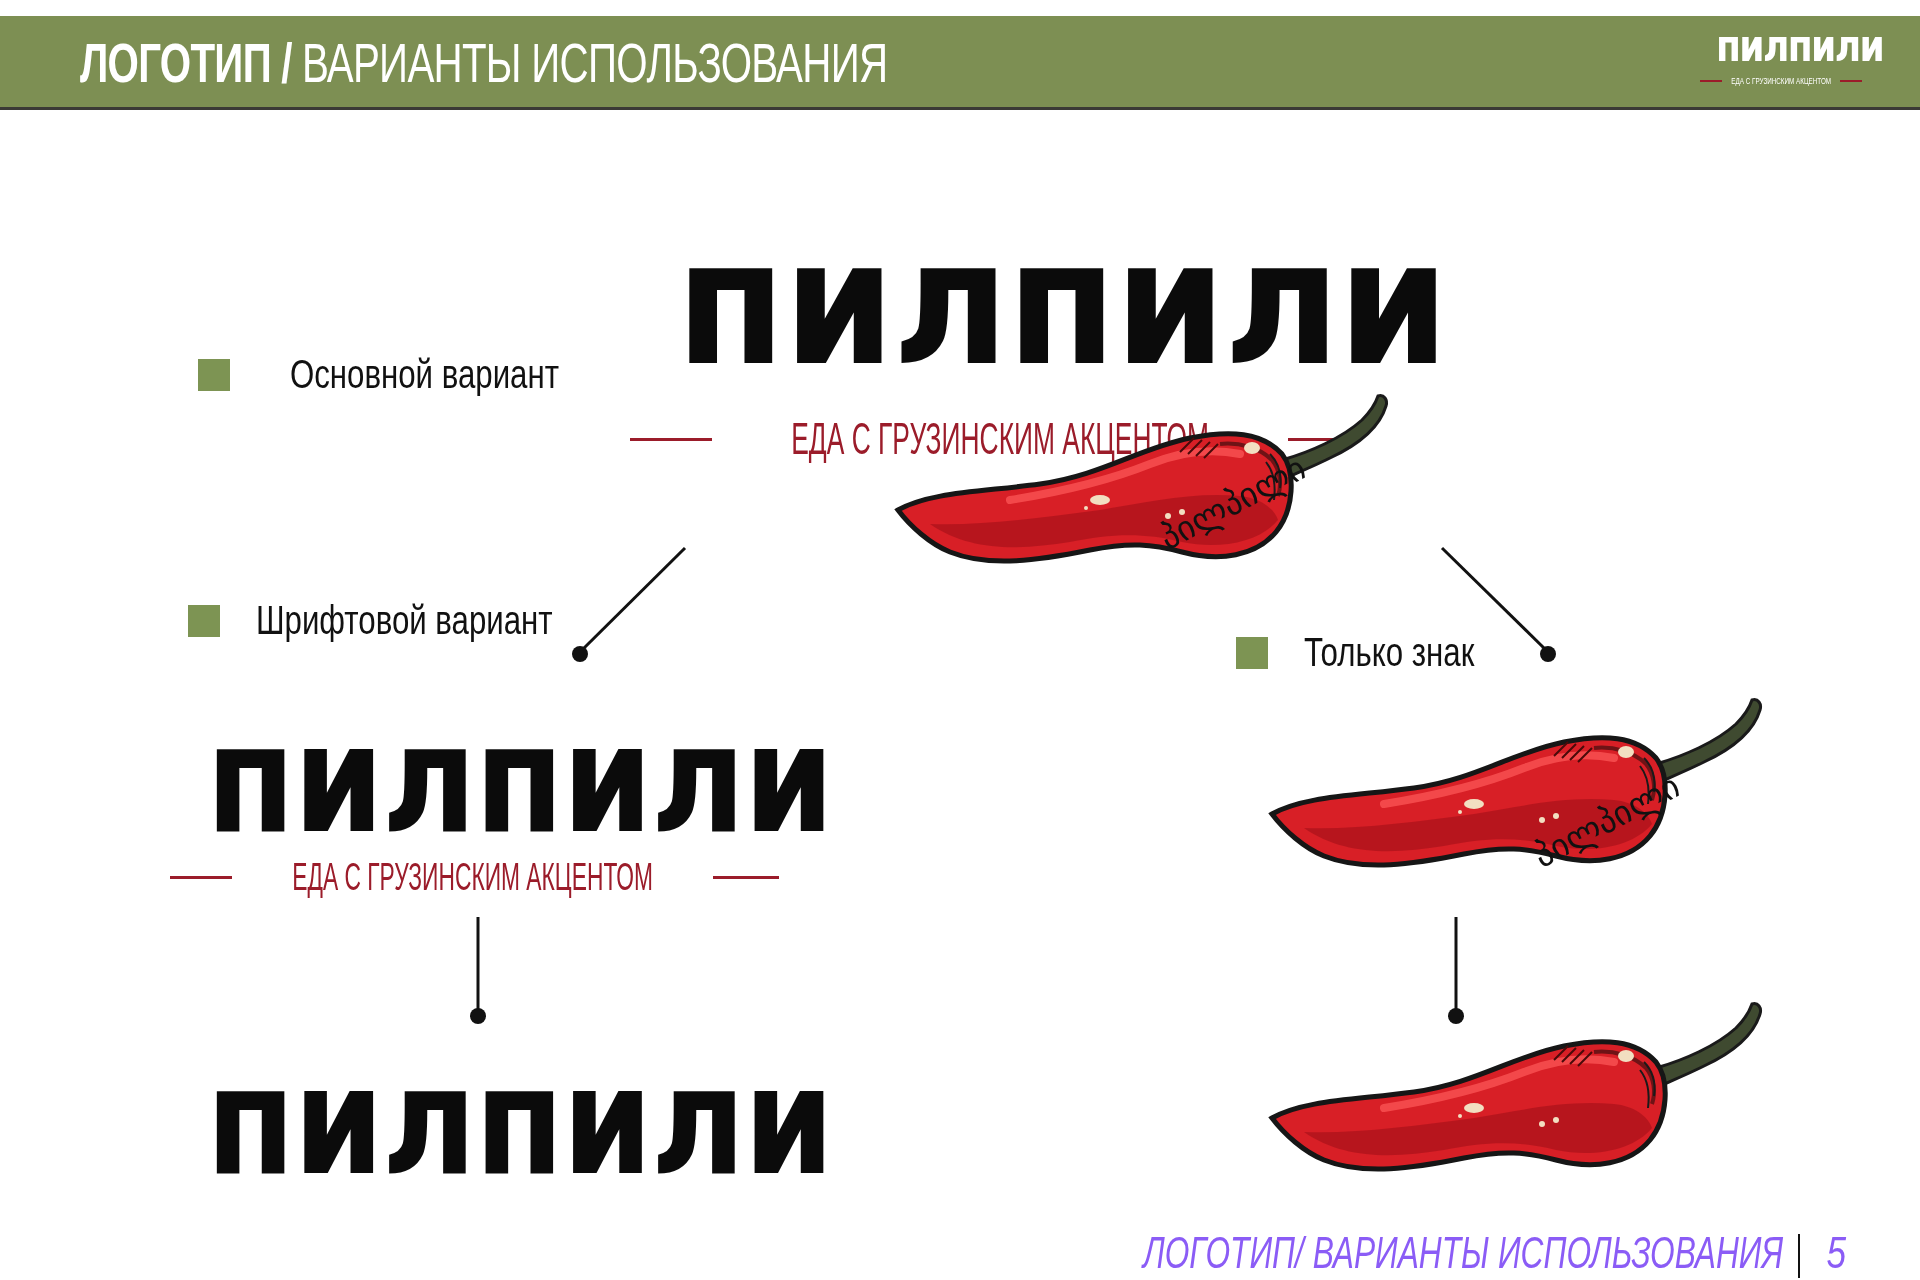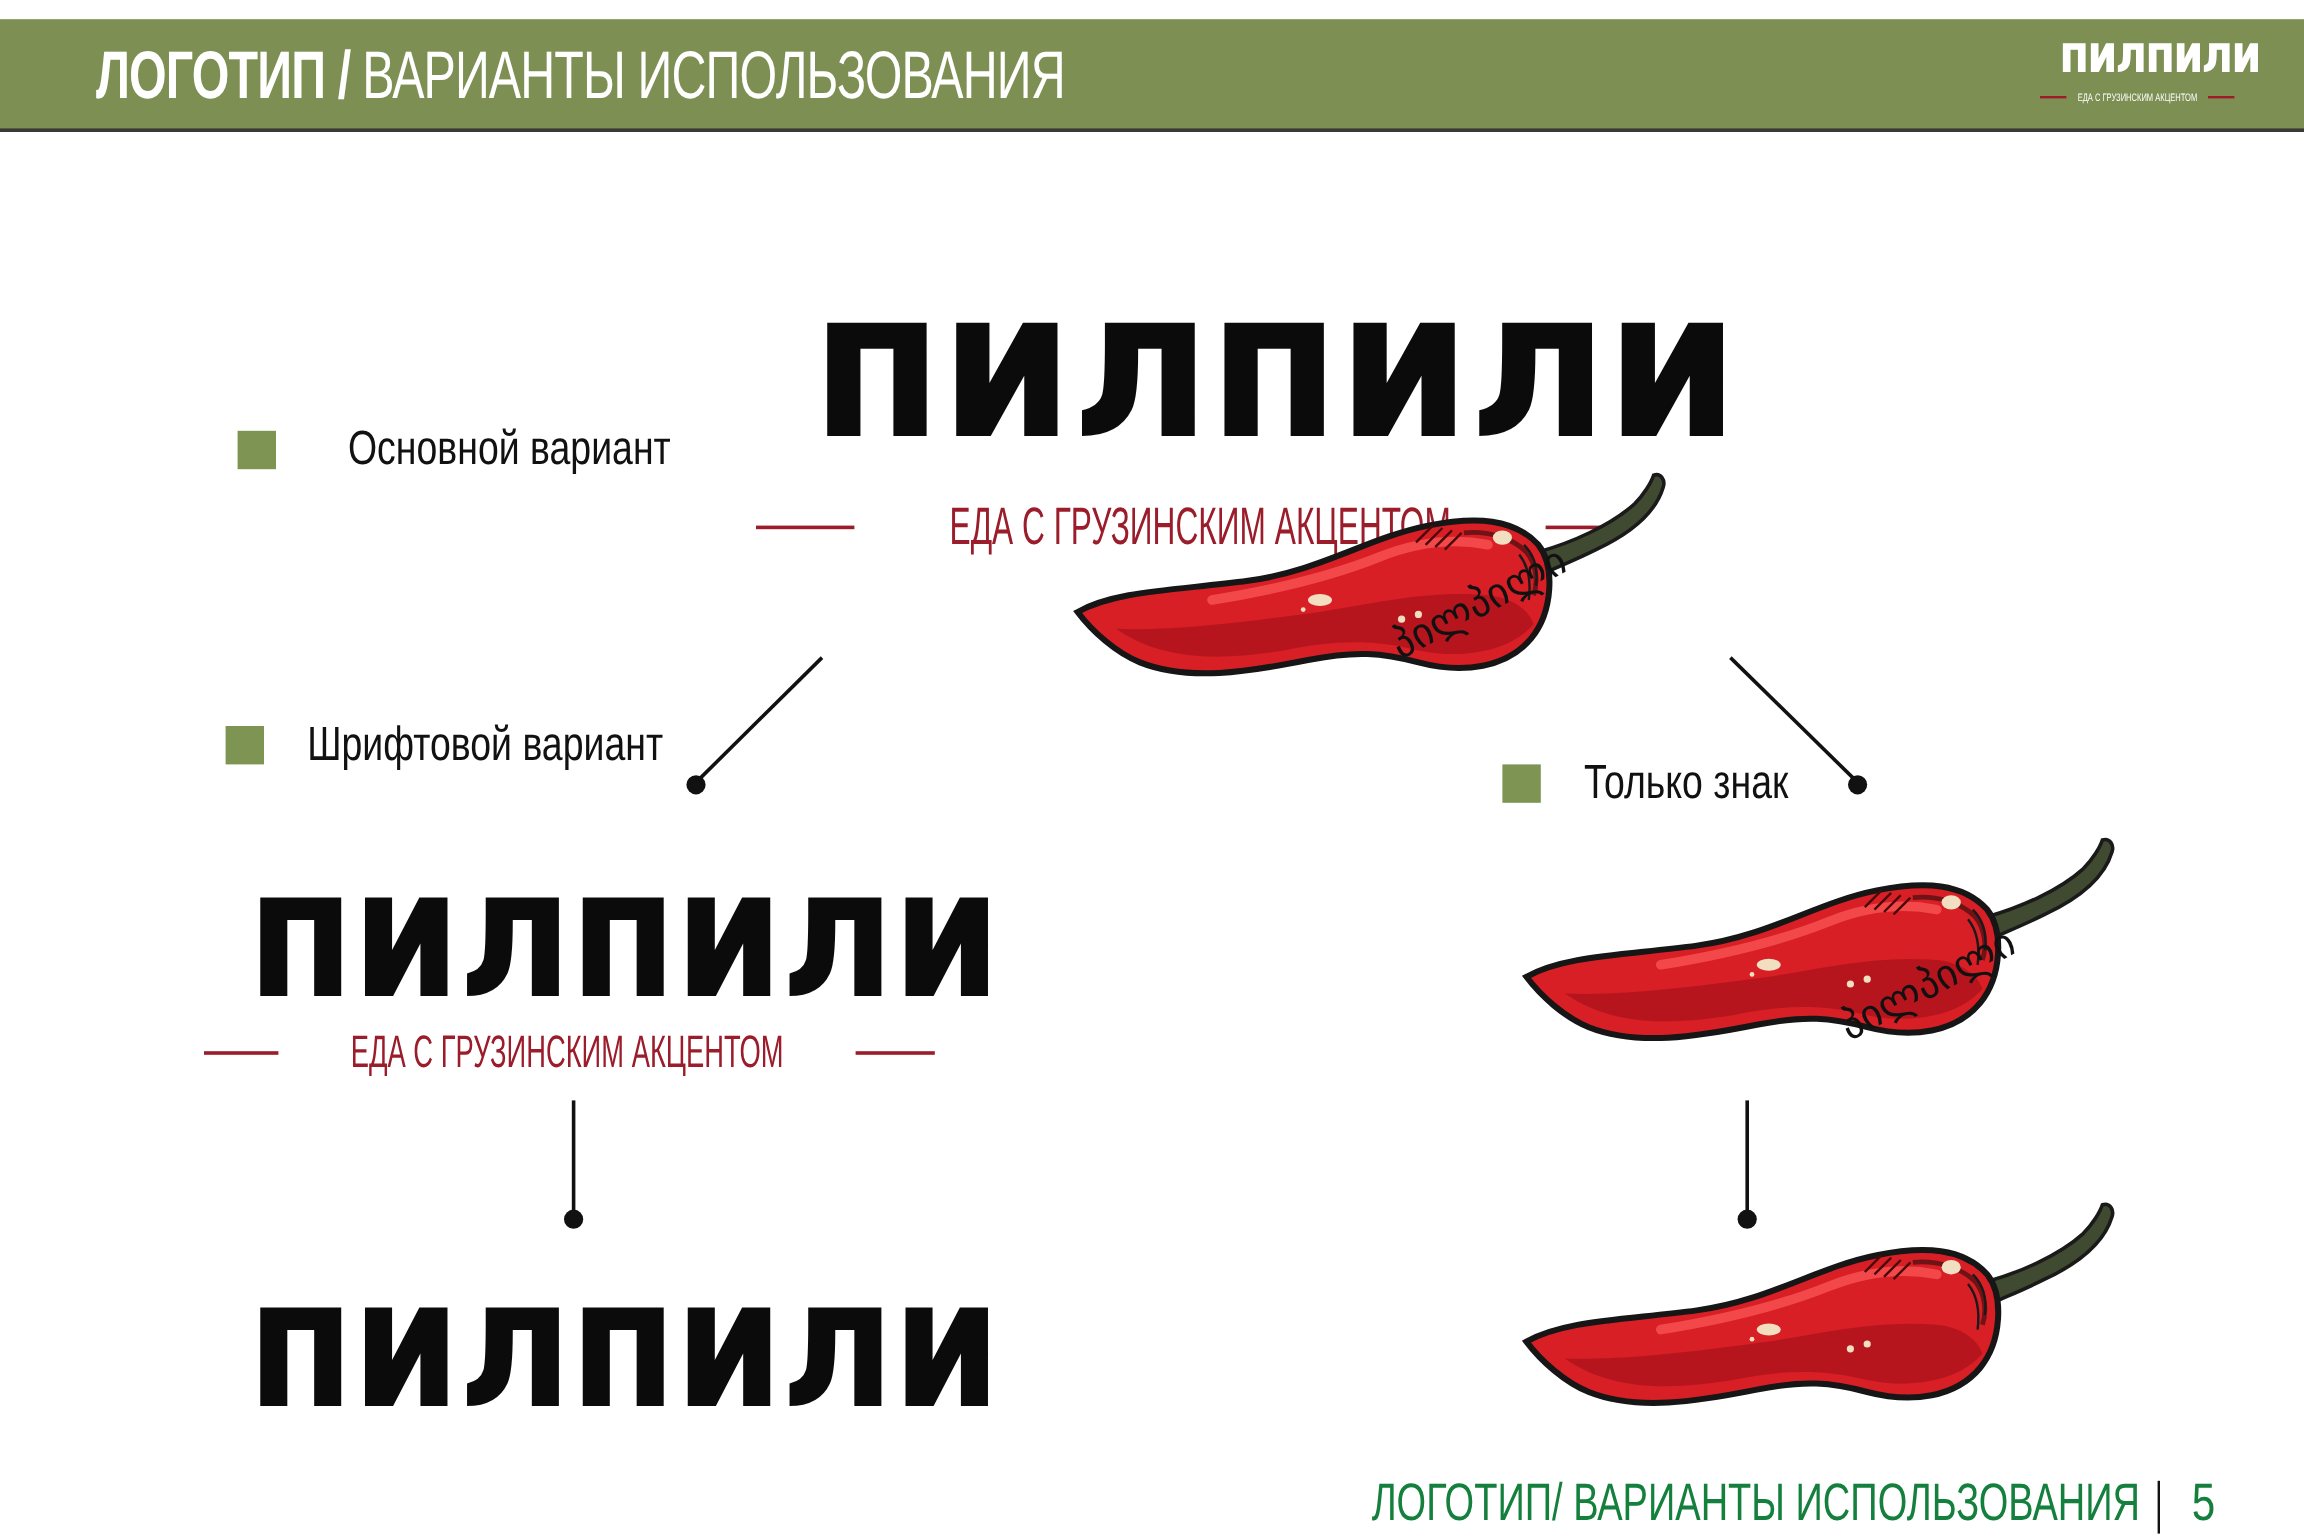--- a/index.html
+++ b/index.html
@@ -43,21 +43,21 @@
 
     .pepper { position: absolute; }
     .geo-text {
       position: absolute; font-family: "DejaVu Sans", sans-serif; font-size: 34px; color: #111;
       white-space: nowrap; transform-origin: left center;
     }
     .connector { position: absolute; left: 0; top: 0; width: 1920px; height: 1280px; pointer-events: none; }
 
     .footer {
       position: absolute; right: 72px; top: 1228px; display: flex; align-items: flex-end;
-      white-space: nowrap; color: #15803d;
+      white-space: nowrap; color: #8b5cf6; font-style: italic;
     }
     .footer-text {
       font-family: "Liberation Sans", sans-serif; font-size: 44px;
       transform: scaleX(0.72); transform-origin: right center; display: inline-block;
     }
     .footer-sep { width: 2px; height: 44px; background: #111; margin: 0 24px 0 14px; display: inline-block; }
     .footer-page { font-family: "Liberation Sans", sans-serif; font-size: 44px; transform: scaleX(0.8); display: inline-block; }
   </style>
 </head>
 <body>
@@ -122,21 +122,21 @@
 <div class="wordmark" style="left:206px;top:704px;font-size:150px;transform:scaleX(0.86);line-height:1;">пилпили</div>
 
 <div class="tagline" style="left:170px;top:856px;">
   <span class="rule" style="width:62px;background:#9b1c2a;"></span>
   <span class="tag-text" style="font-size:38px;color:#9b1c2a;">ЕДА С ГРУЗИНСКИМ АКЦЕНТОМ</span>
   <span class="rule" style="width:66px;background:#9b1c2a;"></span>
 </div>
 
 <div class="wordmark" style="left:206px;top:1046px;font-size:150px;transform:scaleX(0.86);line-height:1;">пилпили</div>
 
-<div class="label-row" style="left:1236px;top:630px;margin-left:16px;">
+<div class="label-row" style="left:1236px;top:630px;">
   <span class="bullet" style="background:#7d9453;"></span>
   <span class="label-text" style="margin-left:36px;">Только знак</span>
 </div>
 
 <svg class="pepper" style="left:1264px;top:696px;" width="500" height="190">
     <use href="#pepper-sym"></use>
   </svg>
 <div class="geo-text" style="left:1536px;top:838px;transform:rotate(-28deg);">პილპილი</div>
 
 <svg class="pepper" style="left:1264px;top:1000px;" width="500" height="190">

